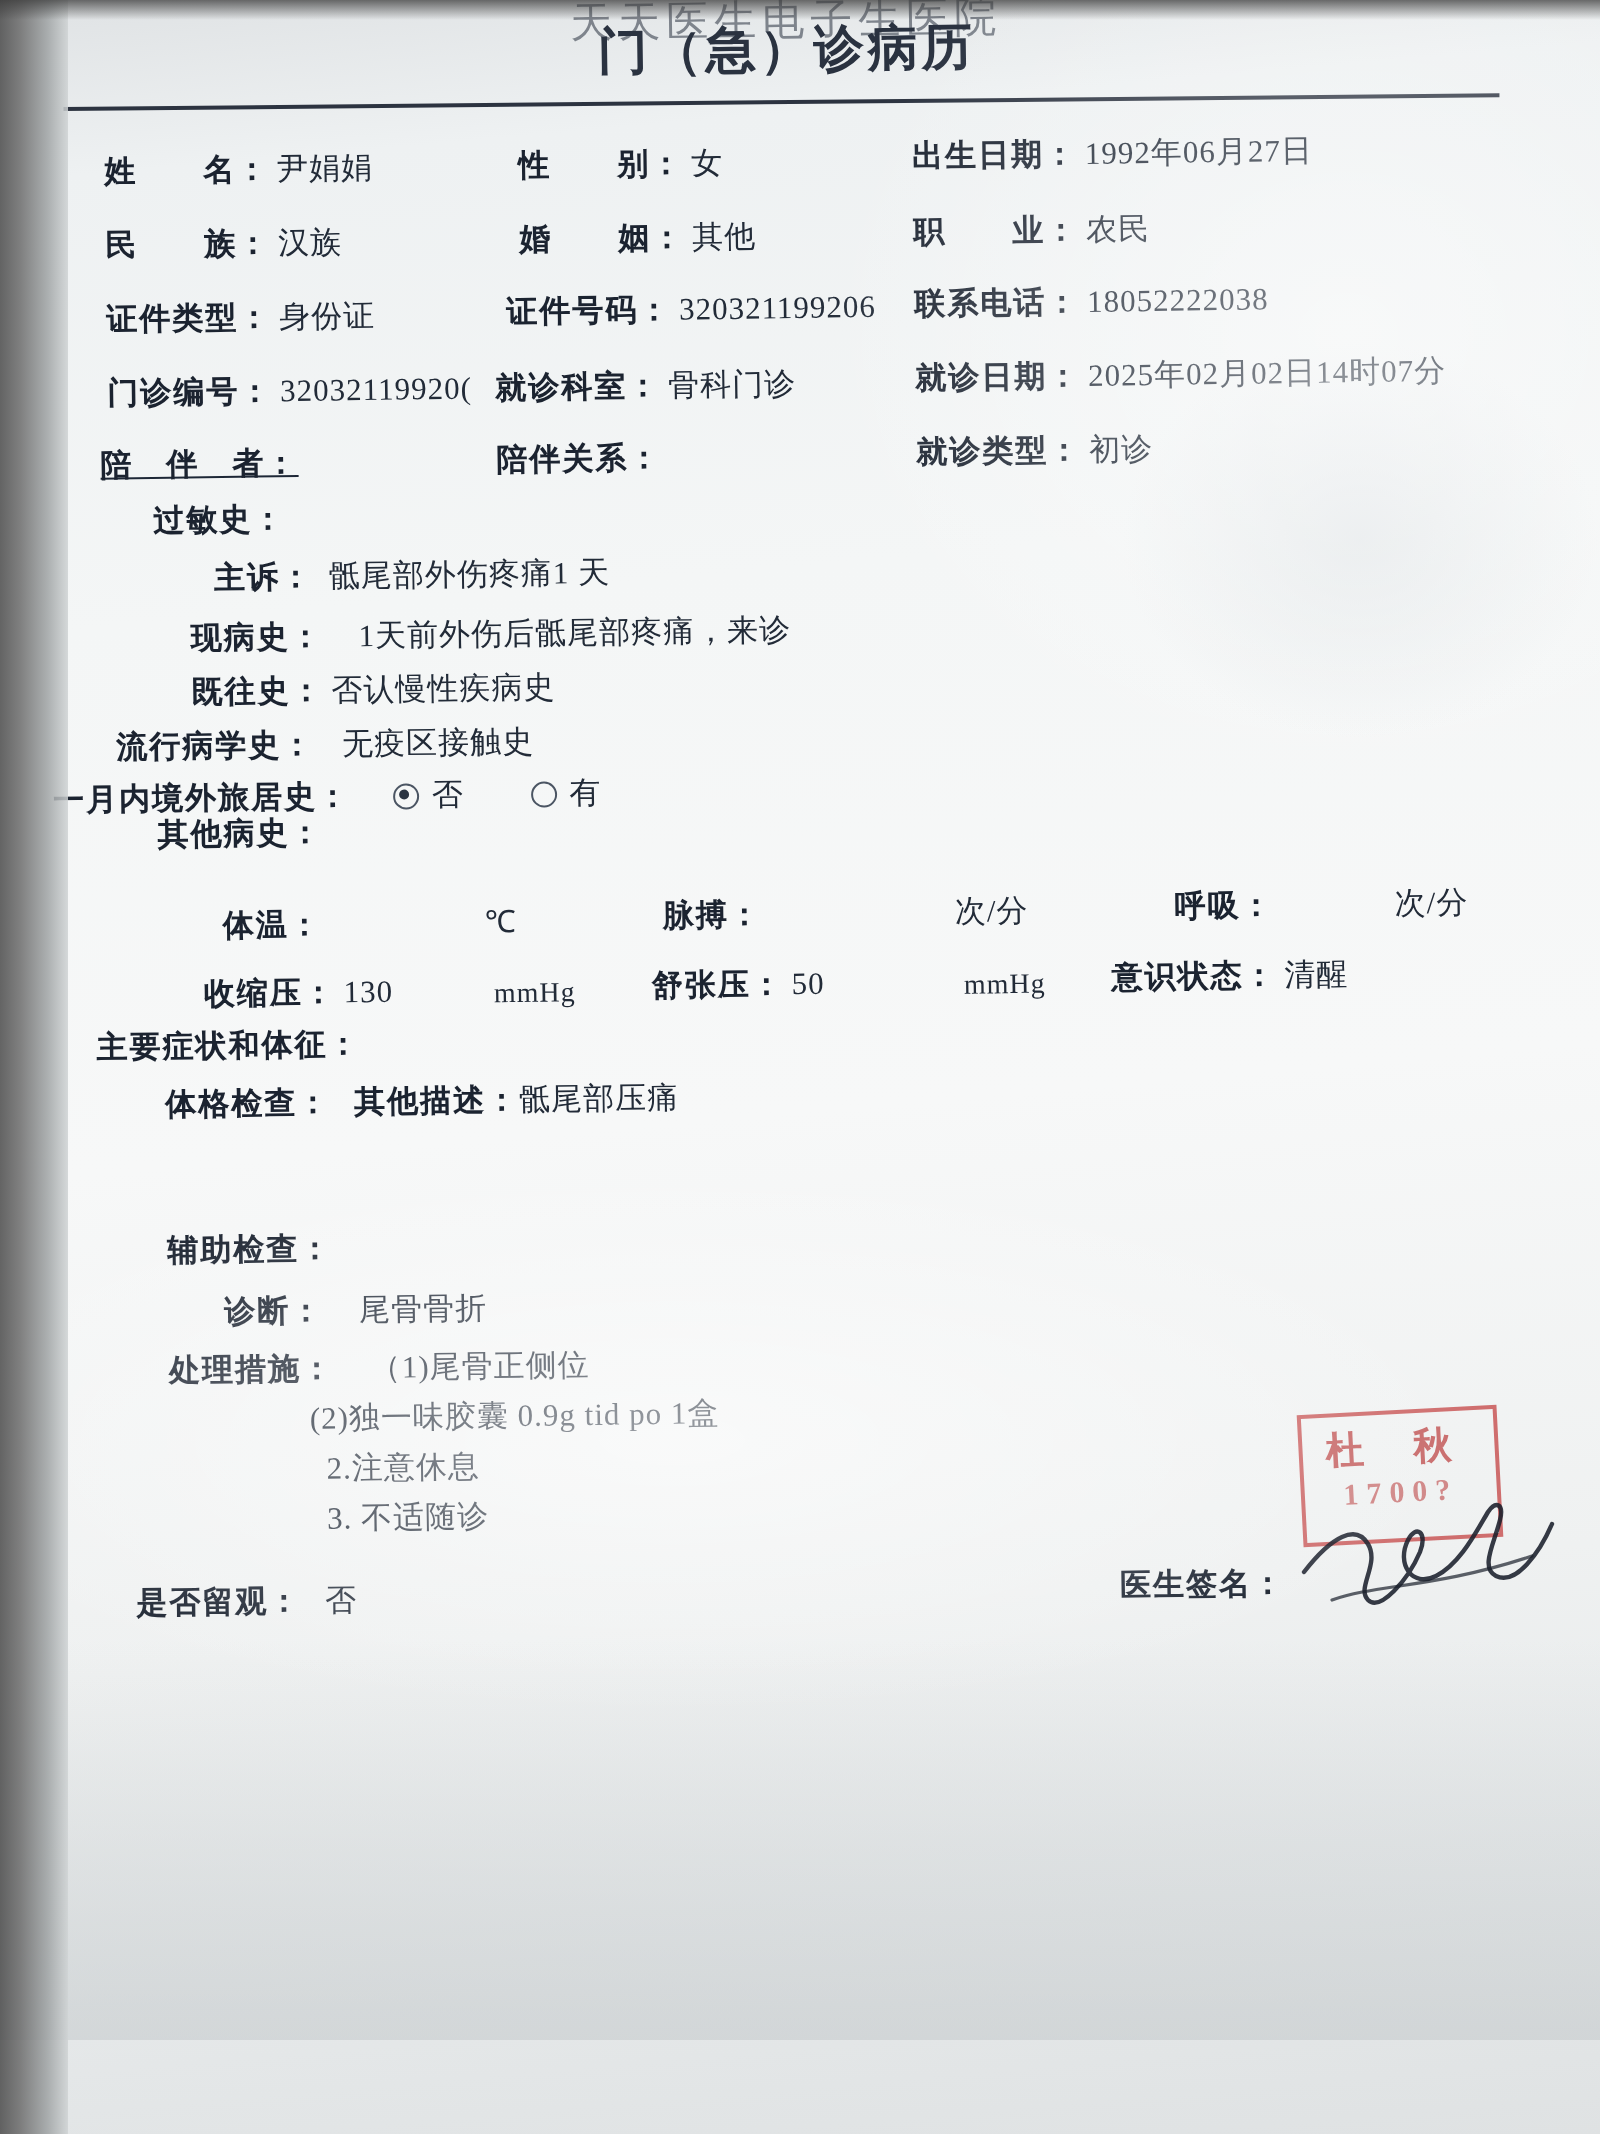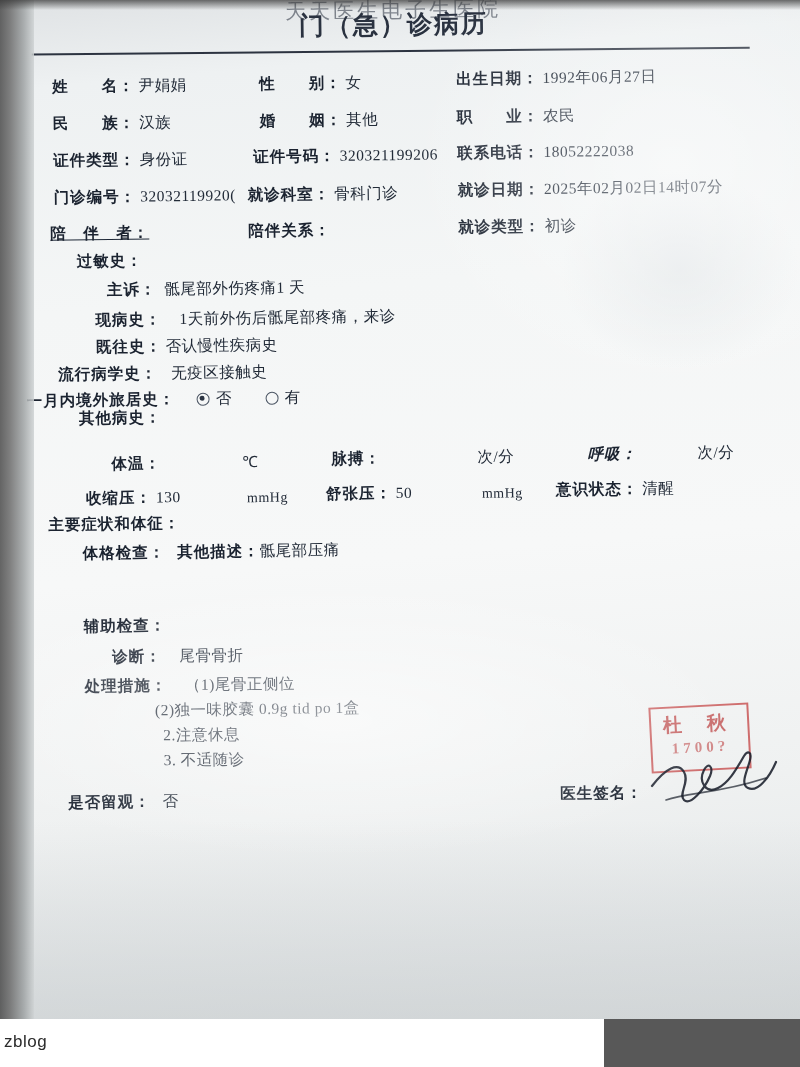--- a/index.html
+++ b/index.html
@@ -313,29 +313,29 @@
     <div class="fld" style="left:243px; top:452px;">
       <span class="val num">℃</span>
     </div>
     <div class="fld" style="left:332px; top:450px;">
       <span class="lbl">脉搏：</span>
       <span class="val"></span>
     </div>
     <div class="fld" style="left:478px; top:450px;">
       <span class="val">次/分</span>
     </div>
-    <div class="fld" style="left:588px; top:449px;font-style:italic;">
+    <div class="fld" style="left:588px; top:449px;">
       <span class="lbl">呼吸：</span>
       <span class="val"></span>
     </div>
     <div class="fld" style="left:698px; top:449px;">
       <span class="val">次/分</span>
     </div>
 
-    <div class="fld" style="left:86px; top:486px;">
+    <div class="fld" style="left:102px; top:486px;">
       <span class="lbl">收缩压：</span>
       <span class="val num">130</span>
     </div>
     <div class="fld" style="left:247px; top:487px;">
       <span class="val num" style="font-size:14px;">mmHg</span>
     </div>
     <div class="fld" style="left:326px; top:485px;">
       <span class="lbl">舒张压：</span>
       <span class="val num">50</span>
     </div>
@@ -399,17 +399,14 @@
   <svg id="signature" viewBox="0 0 130 70">
     <path d="M4 44 C 18 26, 30 20, 36 30 C 42 40, 30 52, 36 58 C 42 64, 56 48, 62 34 C 66 24, 60 20, 56 28 C 50 40, 58 52, 70 46 C 82 40, 90 24, 96 14 C 100 8, 104 10, 102 18 C 99 30, 92 42, 100 46 C 110 51, 122 34, 128 20" fill="none" stroke="#1a1f2b" stroke-width="2.2" stroke-linecap="round" stroke-linejoin="round" opacity=".88"></path>
     <path d="M18 58 C 40 50, 70 52, 118 36" fill="none" stroke="#1a1f2b" stroke-width="1.6" stroke-linecap="round" opacity=".7"></path>
   </svg>
 
   <div class="glare g4"></div>
   <div class="glare g2"></div>
   <div class="glare g1"></div>
   <div class="glare g3"></div>
 
-  <div id="footer">
-    <div class="wm">zblog</div>
-  </div>
 
 </div>
 
 </body></html>

